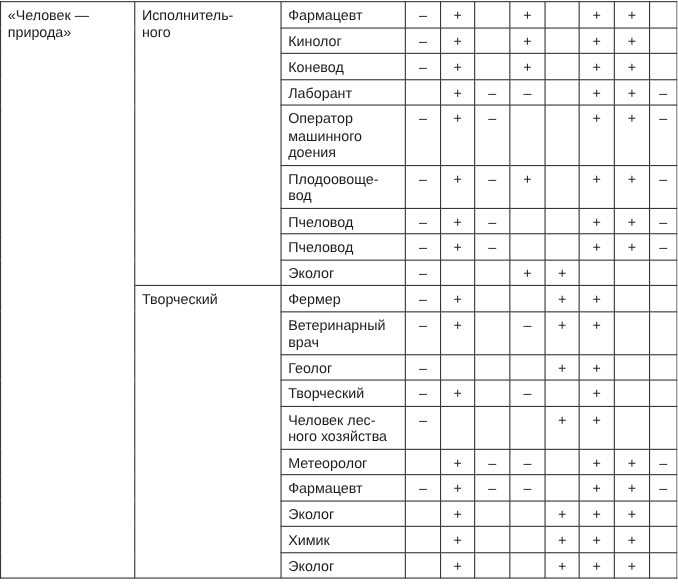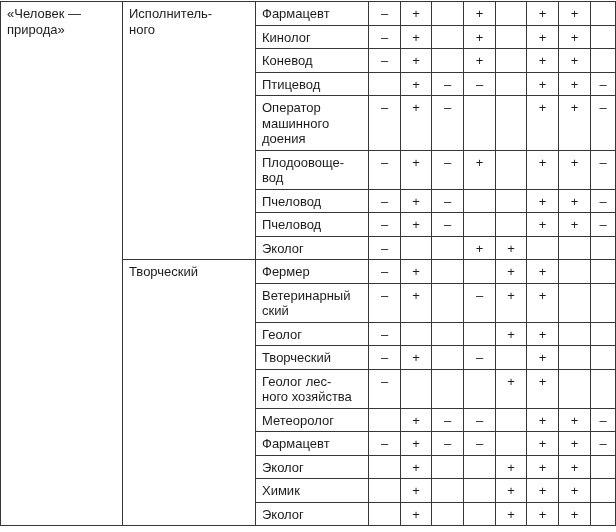--- a/index.html
+++ b/index.html
@@ -86,21 +86,21 @@
         <td class="mark">–</td>
         <td class="mark">+</td>
         <td class="mark"></td>
         <td class="mark">+</td>
         <td class="mark"></td>
         <td class="mark">+</td>
         <td class="mark">+</td>
         <td class="mark"></td>
       </tr>
       <tr>
-        <td>Птицевод</td>
+        <td>Лаборант</td>
         <td class="mark"></td>
         <td class="mark">+</td>
         <td class="mark">–</td>
         <td class="mark">–</td>
         <td class="mark"></td>
         <td class="mark">+</td>
         <td class="mark">+</td>
         <td class="mark">–</td>
       </tr>
       <tr>
@@ -168,21 +168,21 @@
         <td class="mark">+</td>
         <td class="mark"></td>
         <td class="mark"></td>
         <td class="mark">+</td>
         <td class="mark">+</td>
         <td class="mark"></td>
         <td class="mark"></td>
       </tr>
       <tr>
         <td>Ветеринарный
-ский</td>
+врач</td>
         <td class="mark">–</td>
         <td class="mark">+</td>
         <td class="mark"></td>
         <td class="mark">–</td>
         <td class="mark">+</td>
         <td class="mark">+</td>
         <td class="mark"></td>
         <td class="mark"></td>
       </tr>
       <tr>
@@ -201,21 +201,21 @@
         <td class="mark">–</td>
         <td class="mark">+</td>
         <td class="mark"></td>
         <td class="mark">–</td>
         <td class="mark"></td>
         <td class="mark">+</td>
         <td class="mark"></td>
         <td class="mark"></td>
       </tr>
       <tr>
-        <td>Геолог лес-
+        <td>Человек лес-
 ного хозяйства</td>
         <td class="mark">–</td>
         <td class="mark"></td>
         <td class="mark"></td>
         <td class="mark"></td>
         <td class="mark">+</td>
         <td class="mark">+</td>
         <td class="mark"></td>
         <td class="mark"></td>
       </tr>

